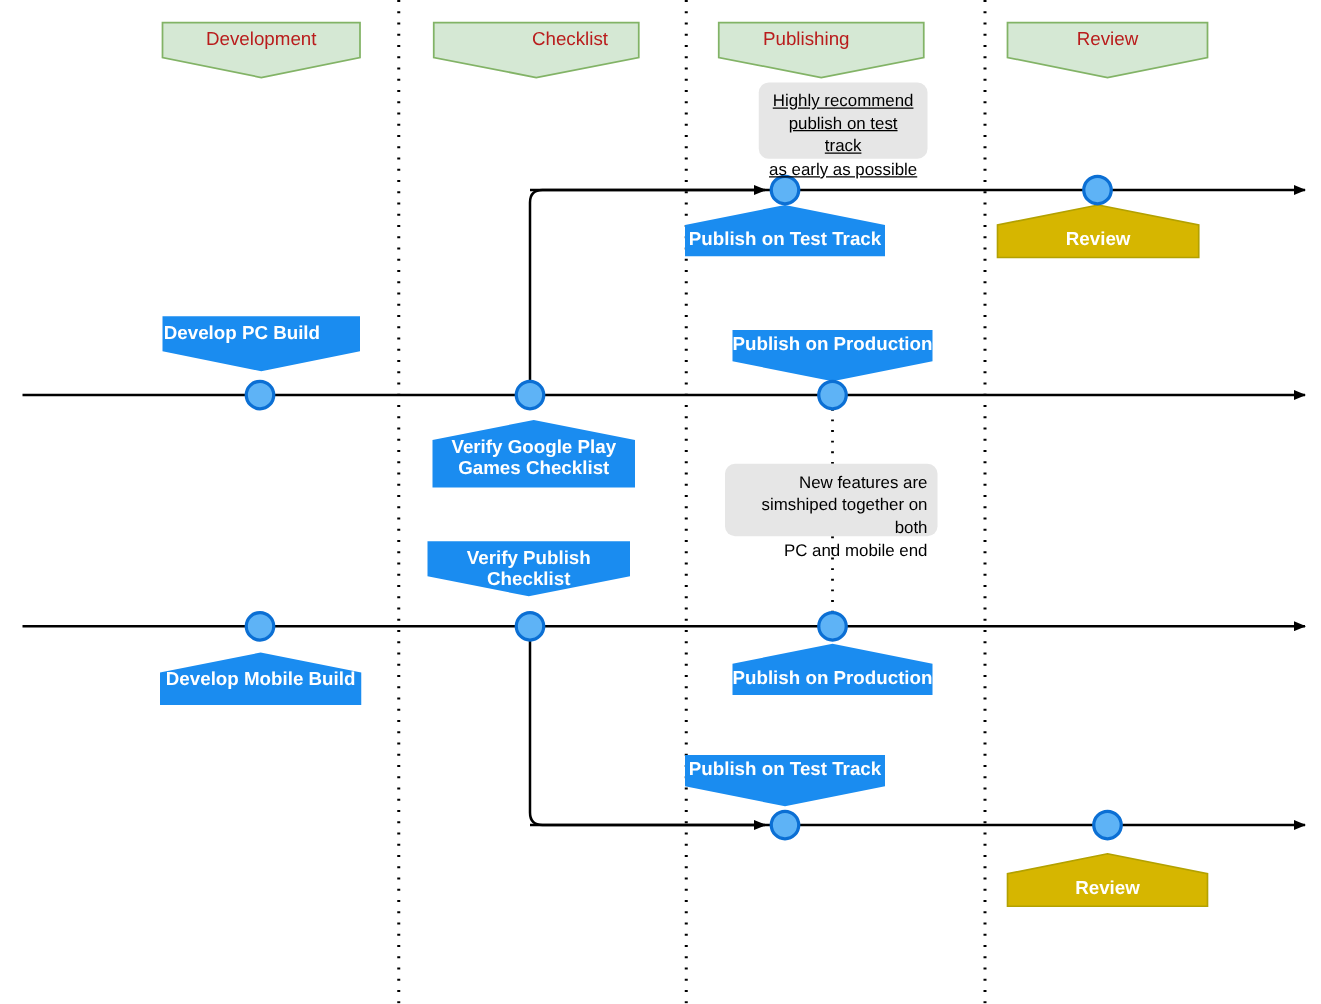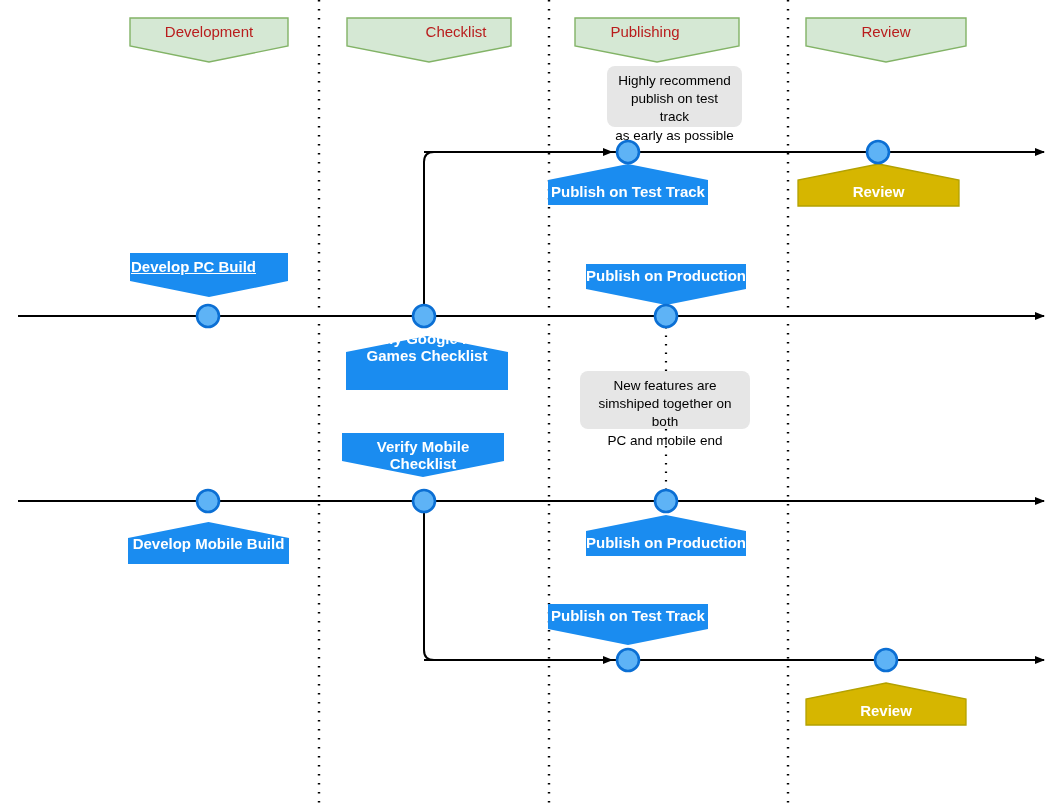--- a/index.html
+++ b/index.html
@@ -42,24 +42,24 @@
     color:#ffffff;
     font-size:15px;
     font-weight:bold;
   }
   .note-text{
     position:absolute;
     color:#000000;
     font-size:13.5px;
     line-height:1.35;
     white-space:pre-line;
-    text-align:center;
+    text-align:right;
     pointer-events:none;
   }
-  .note-text.centered{ text-align:center; }
+  .note-text.centered{ text-align:center;text-decoration:underline; }
 </style>
 </head>
 <body>
 
 <div id="canvas">
 
   <svg id="svg-layer" viewBox="0 0 1057 803" xmlns="http://www.w3.org/2000/svg">
     <defs>
       <marker id="arrowhead" markerWidth="10" markerHeight="8" refX="9" refY="4" orient="auto" markerUnits="userSpaceOnUse">
         <path d="M0,0 L10,4 L0,8 Z" fill="#000000"></path>
@@ -119,24 +119,24 @@
         <circle cx="628" cy="660" r="11" fill="#5eb3f6" stroke="#0b6fd4" stroke-width="2.6"></circle>
         <circle cx="886" cy="660" r="11" fill="#5eb3f6" stroke="#0b6fd4" stroke-width="2.6"></circle>
       </g>
   </svg>
 
   <div id="text-layer">
       <div class="lbl phase-text" style="left: 130px; top: 23px; width: 158px;">Development</div>
       <div class="lbl phase-text" style="left: 347px; top: 23px; width: 140px; margin-left: 39px;">Checklist</div>
       <div class="lbl phase-text" style="left: 575px; top: 23px; width: 140px;">Publishing</div>
       <div class="lbl phase-text" style="left: 806px; top: 23px; width: 160px;">Review</div>
-      <div class="lbl milestone-text" style="left: 130px; top: 258px; width: 127px; text-decoration: underline;">Develop PC Build</div>
-      <div class="lbl milestone-text" style="left: 346px; top: 330px; width: 162px;">Verify Google Play
+      <div class="lbl milestone-text" style="left: 130px; top: 258px; width: 127px;">Develop PC Build</div>
+      <div class="lbl milestone-text" style="left: 346px; top: 349px; width: 162px;">Verify Google Play
 Games Checklist</div>
-      <div class="lbl milestone-text" style="left: 342px; top: 438px; width: 162px;">Verify Mobile Checklist</div>
+      <div class="lbl milestone-text" style="left: 342px; top: 438px; width: 162px;">Verify Publish Checklist</div>
       <div class="lbl milestone-text" style="left: 548px; top: 183px; width: 160px;">Publish on Test Track</div>
       <div class="lbl milestone-text" style="left: 586px; top: 267px; width: 160px;">Publish on Production</div>
       <div class="lbl milestone-text" style="left: 128px; top: 535px; width: 161px;">Develop Mobile Build</div>
       <div class="lbl milestone-text" style="left: 586px; top: 534px; width: 160px;">Publish on Production</div>
       <div class="lbl milestone-text" style="left: 548px; top: 607px; width: 160px;">Publish on Test Track</div>
       <div class="lbl review-text" style="left: 798px; top: 183px; width: 161px;">Review</div>
       <div class="lbl review-text" style="left: 806px; top: 702px; width: 160px;">Review</div>
       <div class="note-text centered" style="left: 615px; top: 72px; width: 119px;">Highly recommend
 publish on test track
 as early as possible</div>

